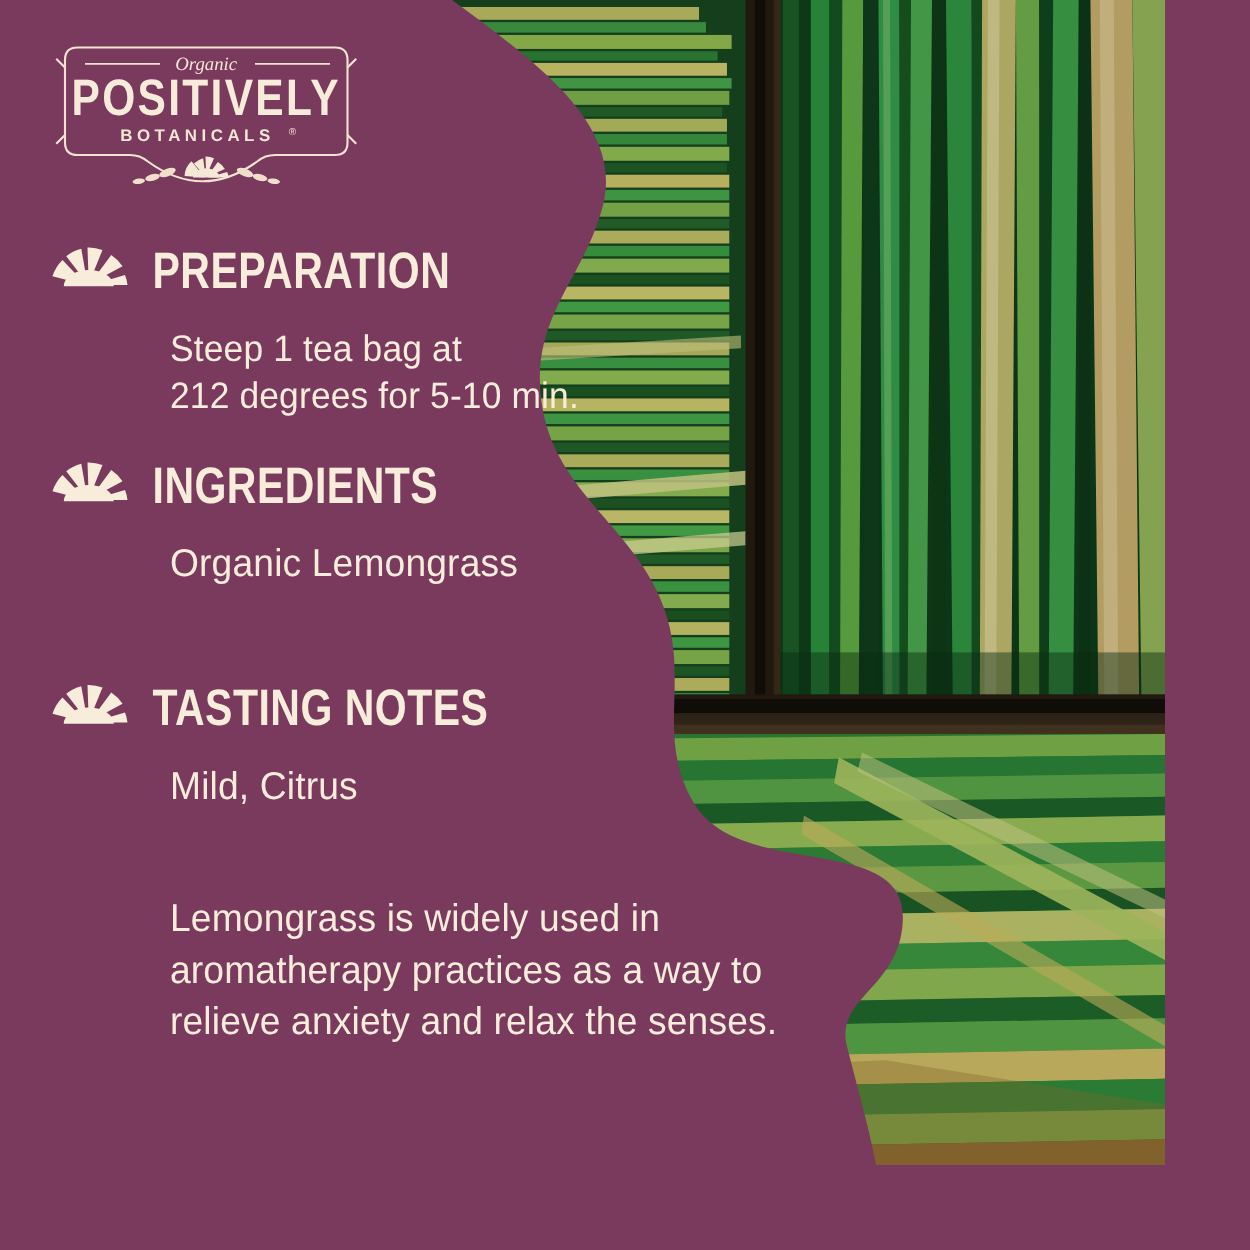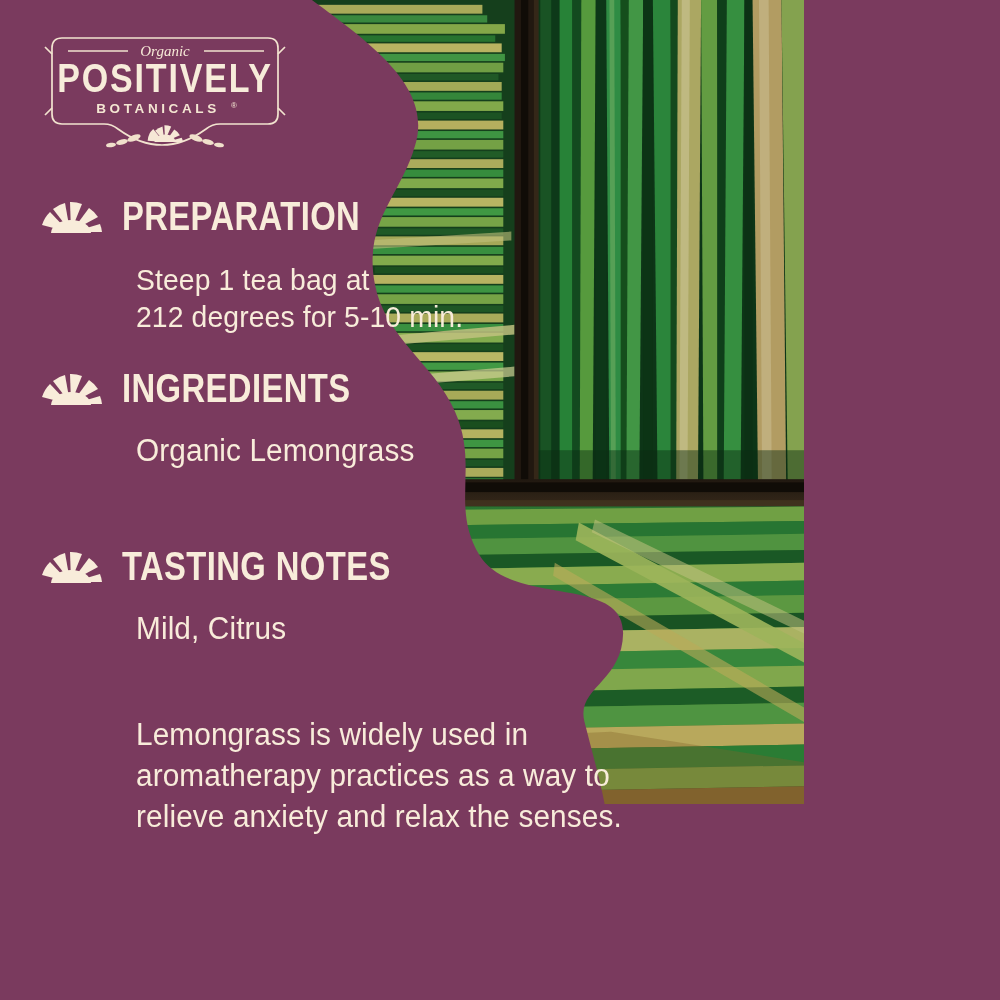--- a/index.html
+++ b/index.html
@@ -3,36 +3,36 @@
 <meta charset="utf-8">
 <style>
   * { margin:0; padding:0; box-sizing:border-box; }
   html, body { width:1000px; height:1000px; }
   body {
     font-family: "Liberation Sans", sans-serif;
     background:#7a3a5e;
     overflow:hidden;
     position:relative;
   }
-  #stage { position:absolute; inset:0; width:804px; height:1000px; overflow:hidden; }
+  #stage { position:absolute; inset:0; width:932px; height:1000px; overflow:hidden; }
 
   
   .photo { position:absolute; inset:0; }
 
   
   .panel { position:absolute; inset:0; }
 
   
   .content { position:absolute; inset:0; z-index:5; }
 
   .logo-wrap { position:absolute; left:34px; top:26px; width:262px; height:128px; }
 
   .section { position:absolute; }
 
-  .sec-head { display:flex; align-items:flex-end; gap:18px; }
+  .sec-head { display:flex; align-items:flex-start; gap:18px; }
   .fan { width:66px; height:37px; flex:0 0 66px; }
   .sec-title {
     font-family:"Liberation Sans", sans-serif;
     font-weight:700;
     color:#f8ecda;
     letter-spacing:.012em;
     font-size:41px;
     line-height:1;
     transform:scaleX(.80);
     transform-origin:left center;

